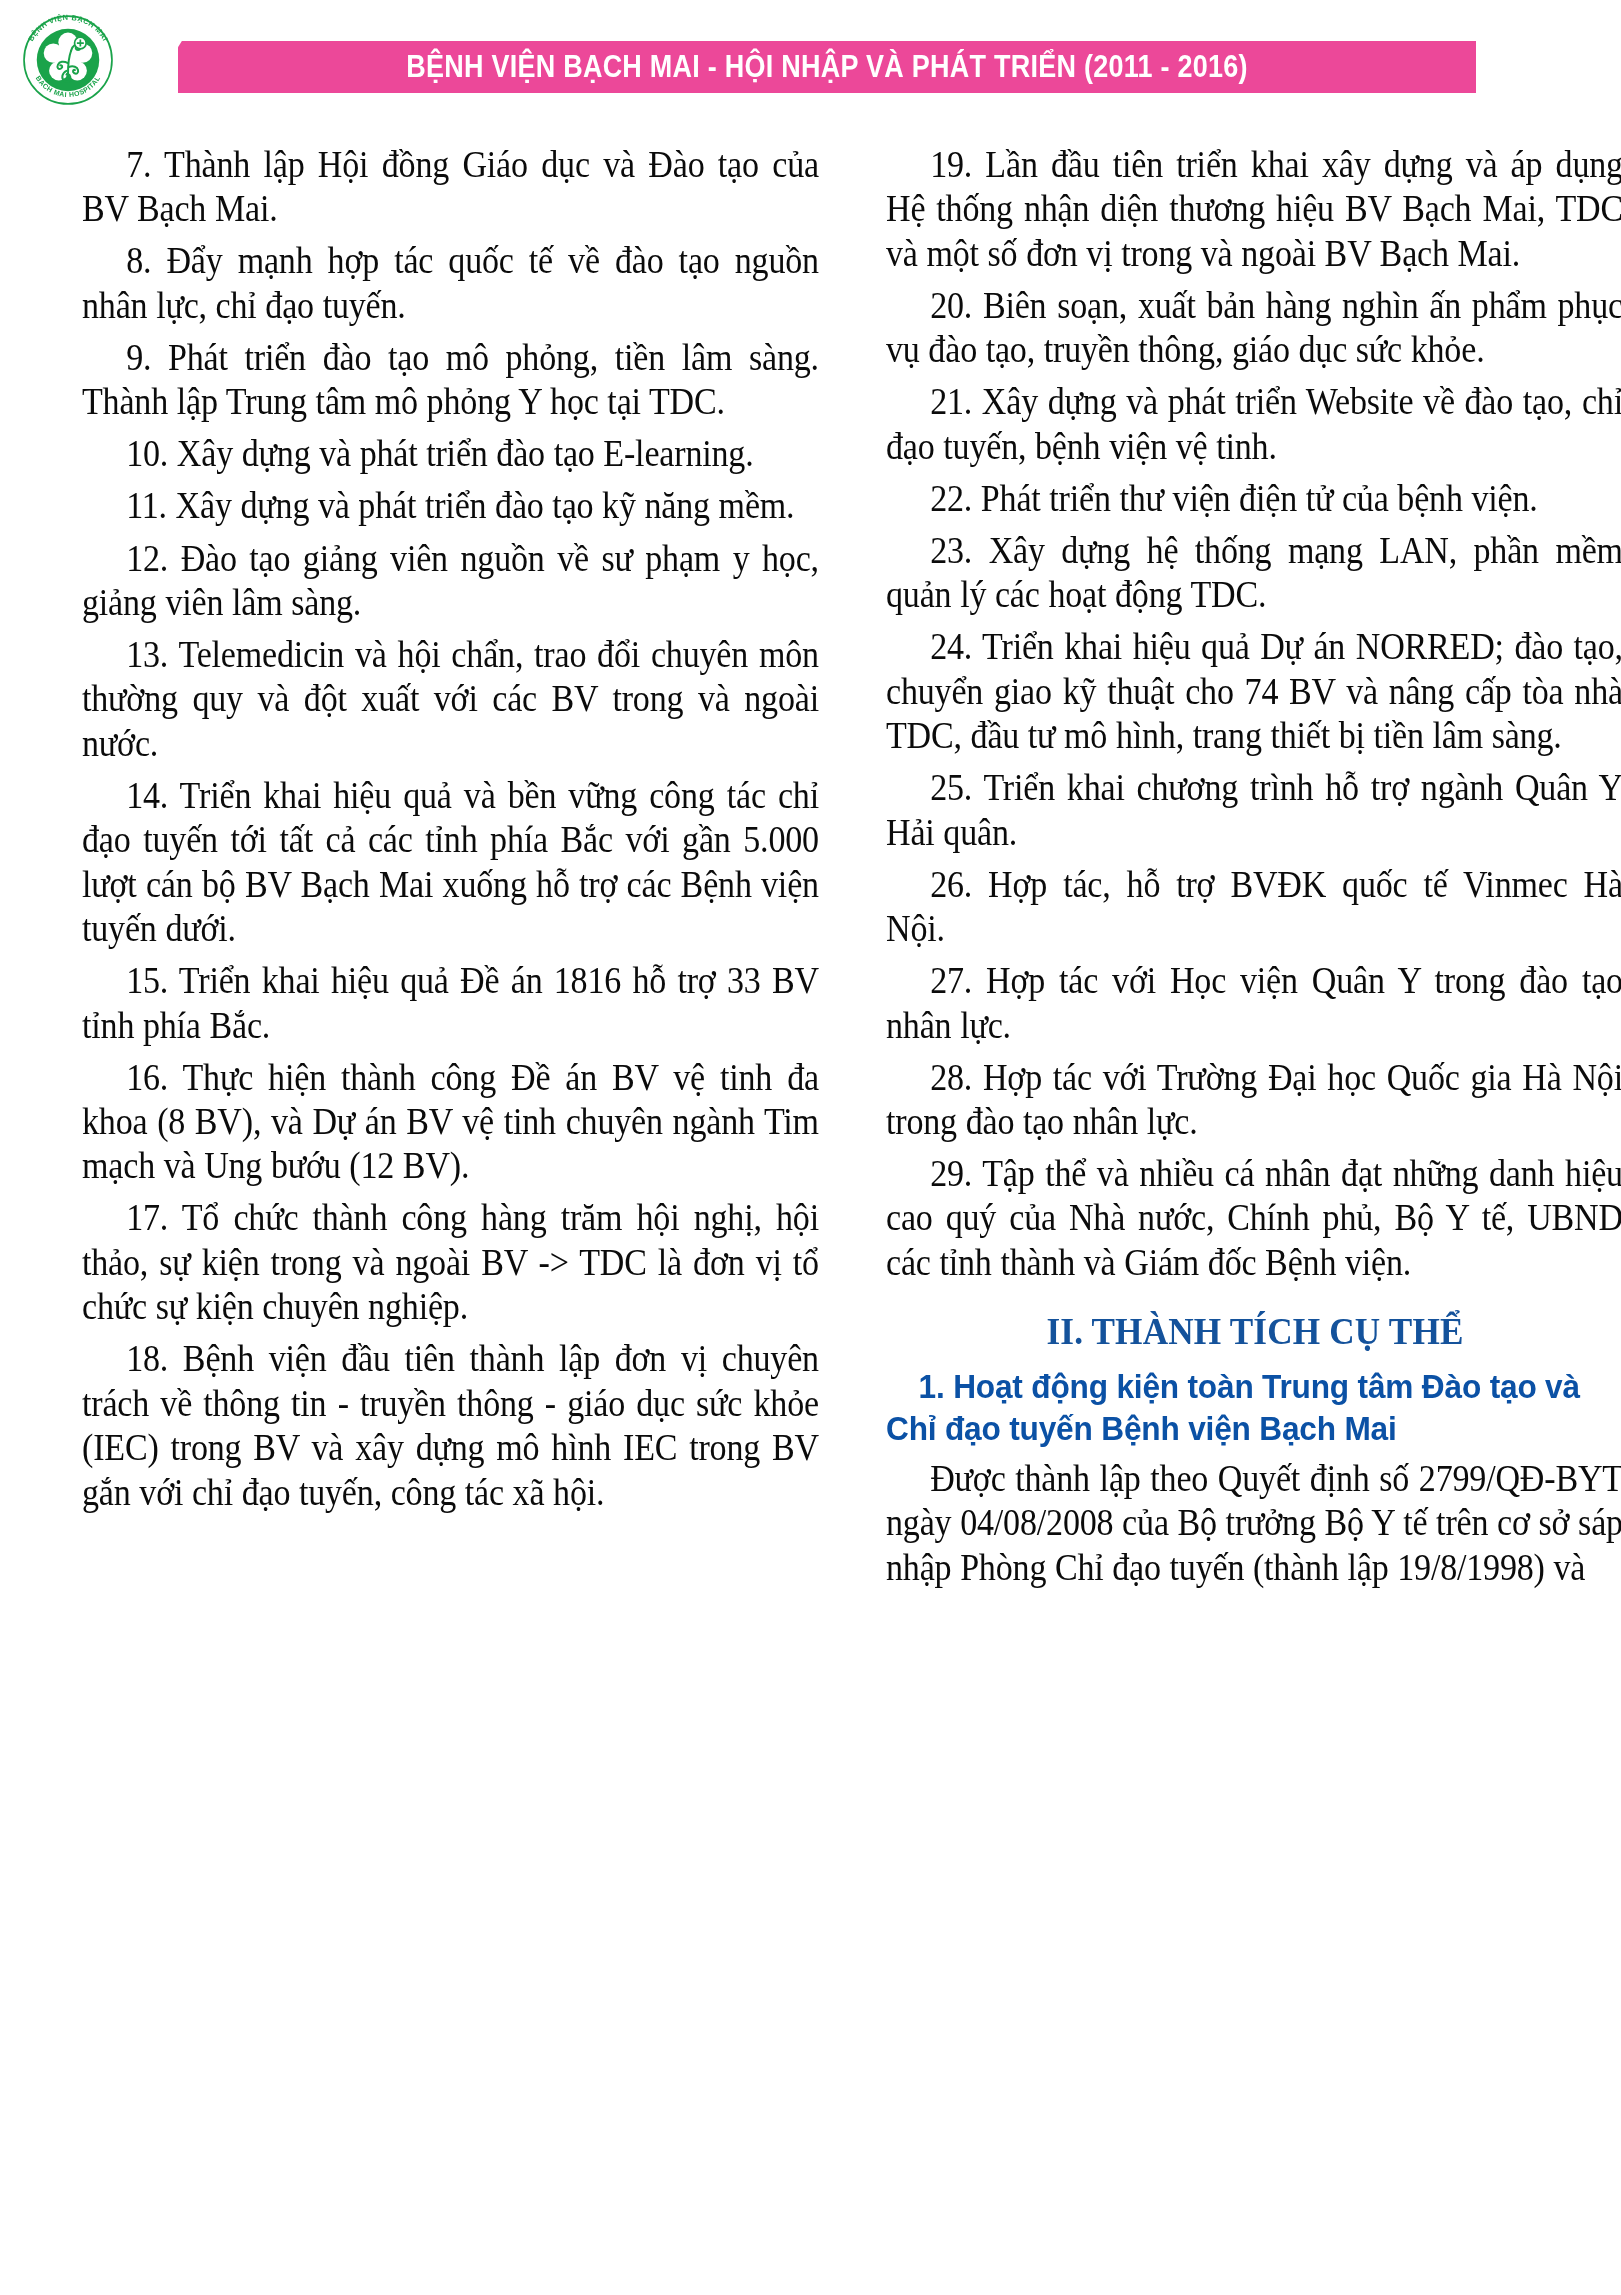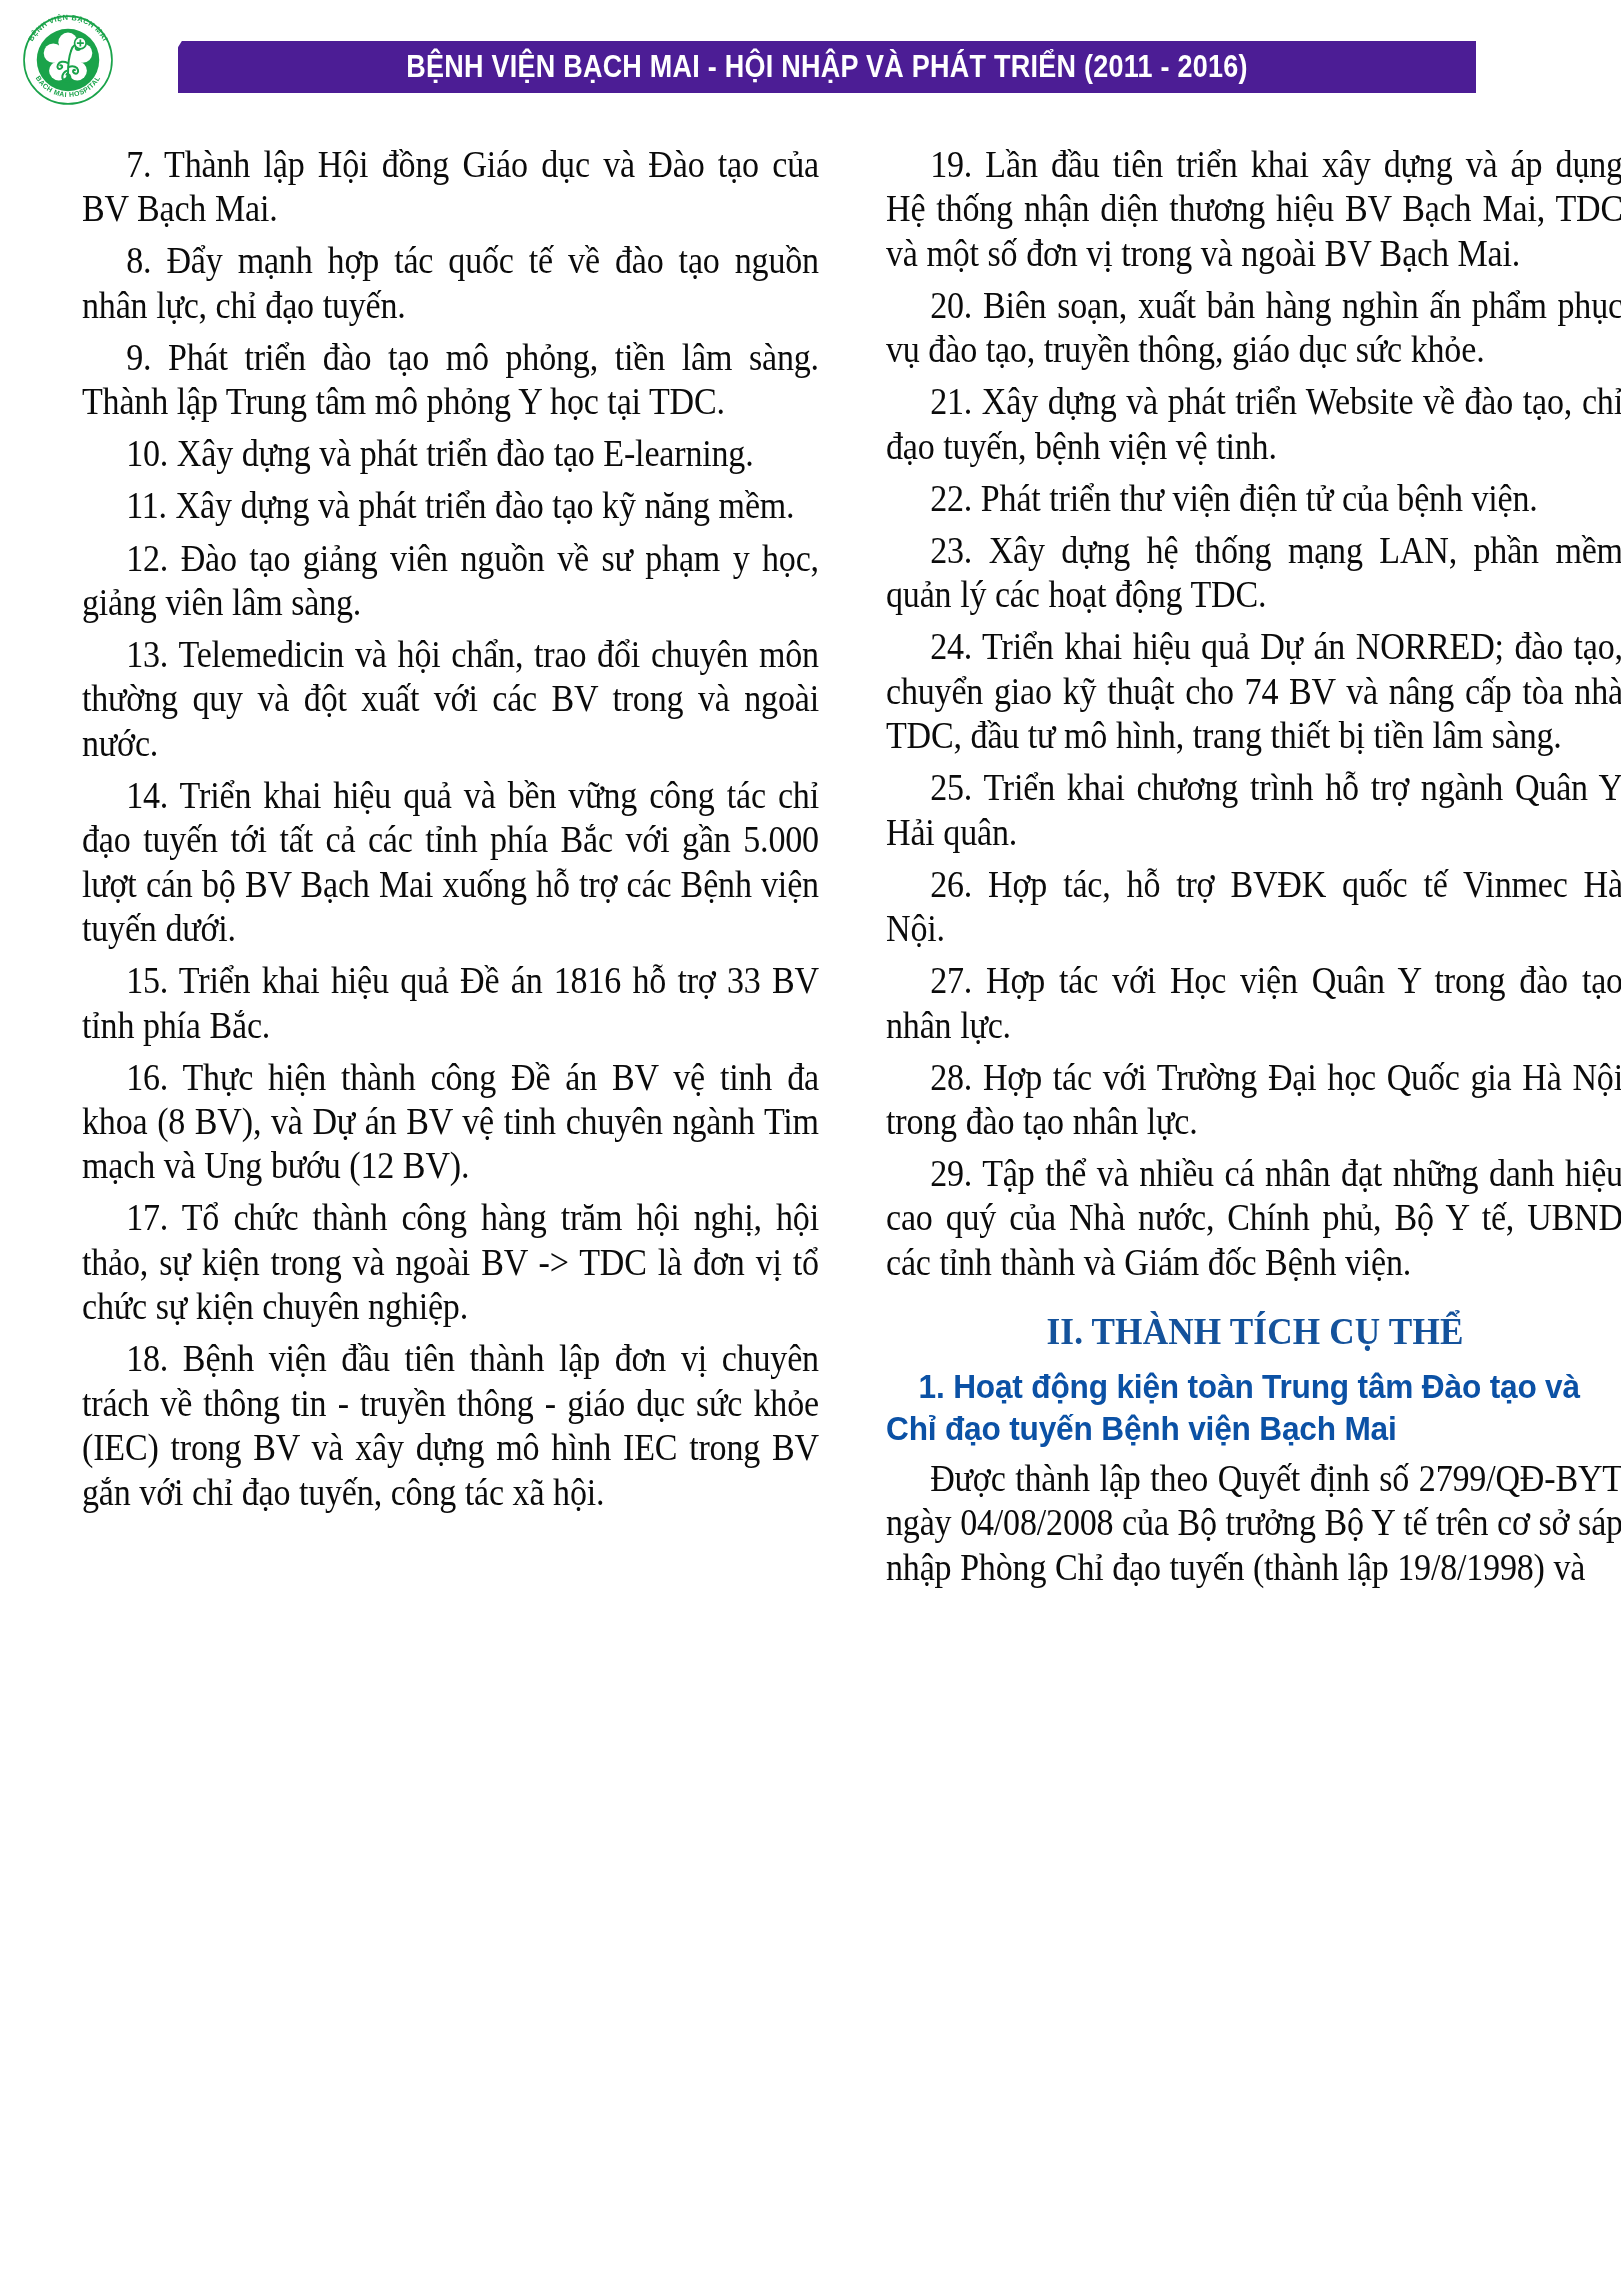--- a/index.html
+++ b/index.html
@@ -19,21 +19,21 @@
   }
   #logo{
     position:absolute;
     left:14px;top:6.1px;
     width:108px;height:108px;
   }
   #banner{
     position:absolute;
     left:178px;top:41px;
     width:1298px;height:52px;
-    background:#4c1d95;
+    background:#ec4899;
     clip-path:polygon(0.30% 0%, 100% 0%, 100% 100%, 0% 100%, 0.0% 12%);
   }
   #banner-title{
     position:absolute;
     left:0;top:0;width:1298px;height:52px;
     display:flex;align-items:center;justify-content:center;
     color:#ffffff;
     font-family:"Liberation Sans", sans-serif;
     font-weight:bold;
     font-size:31px;

